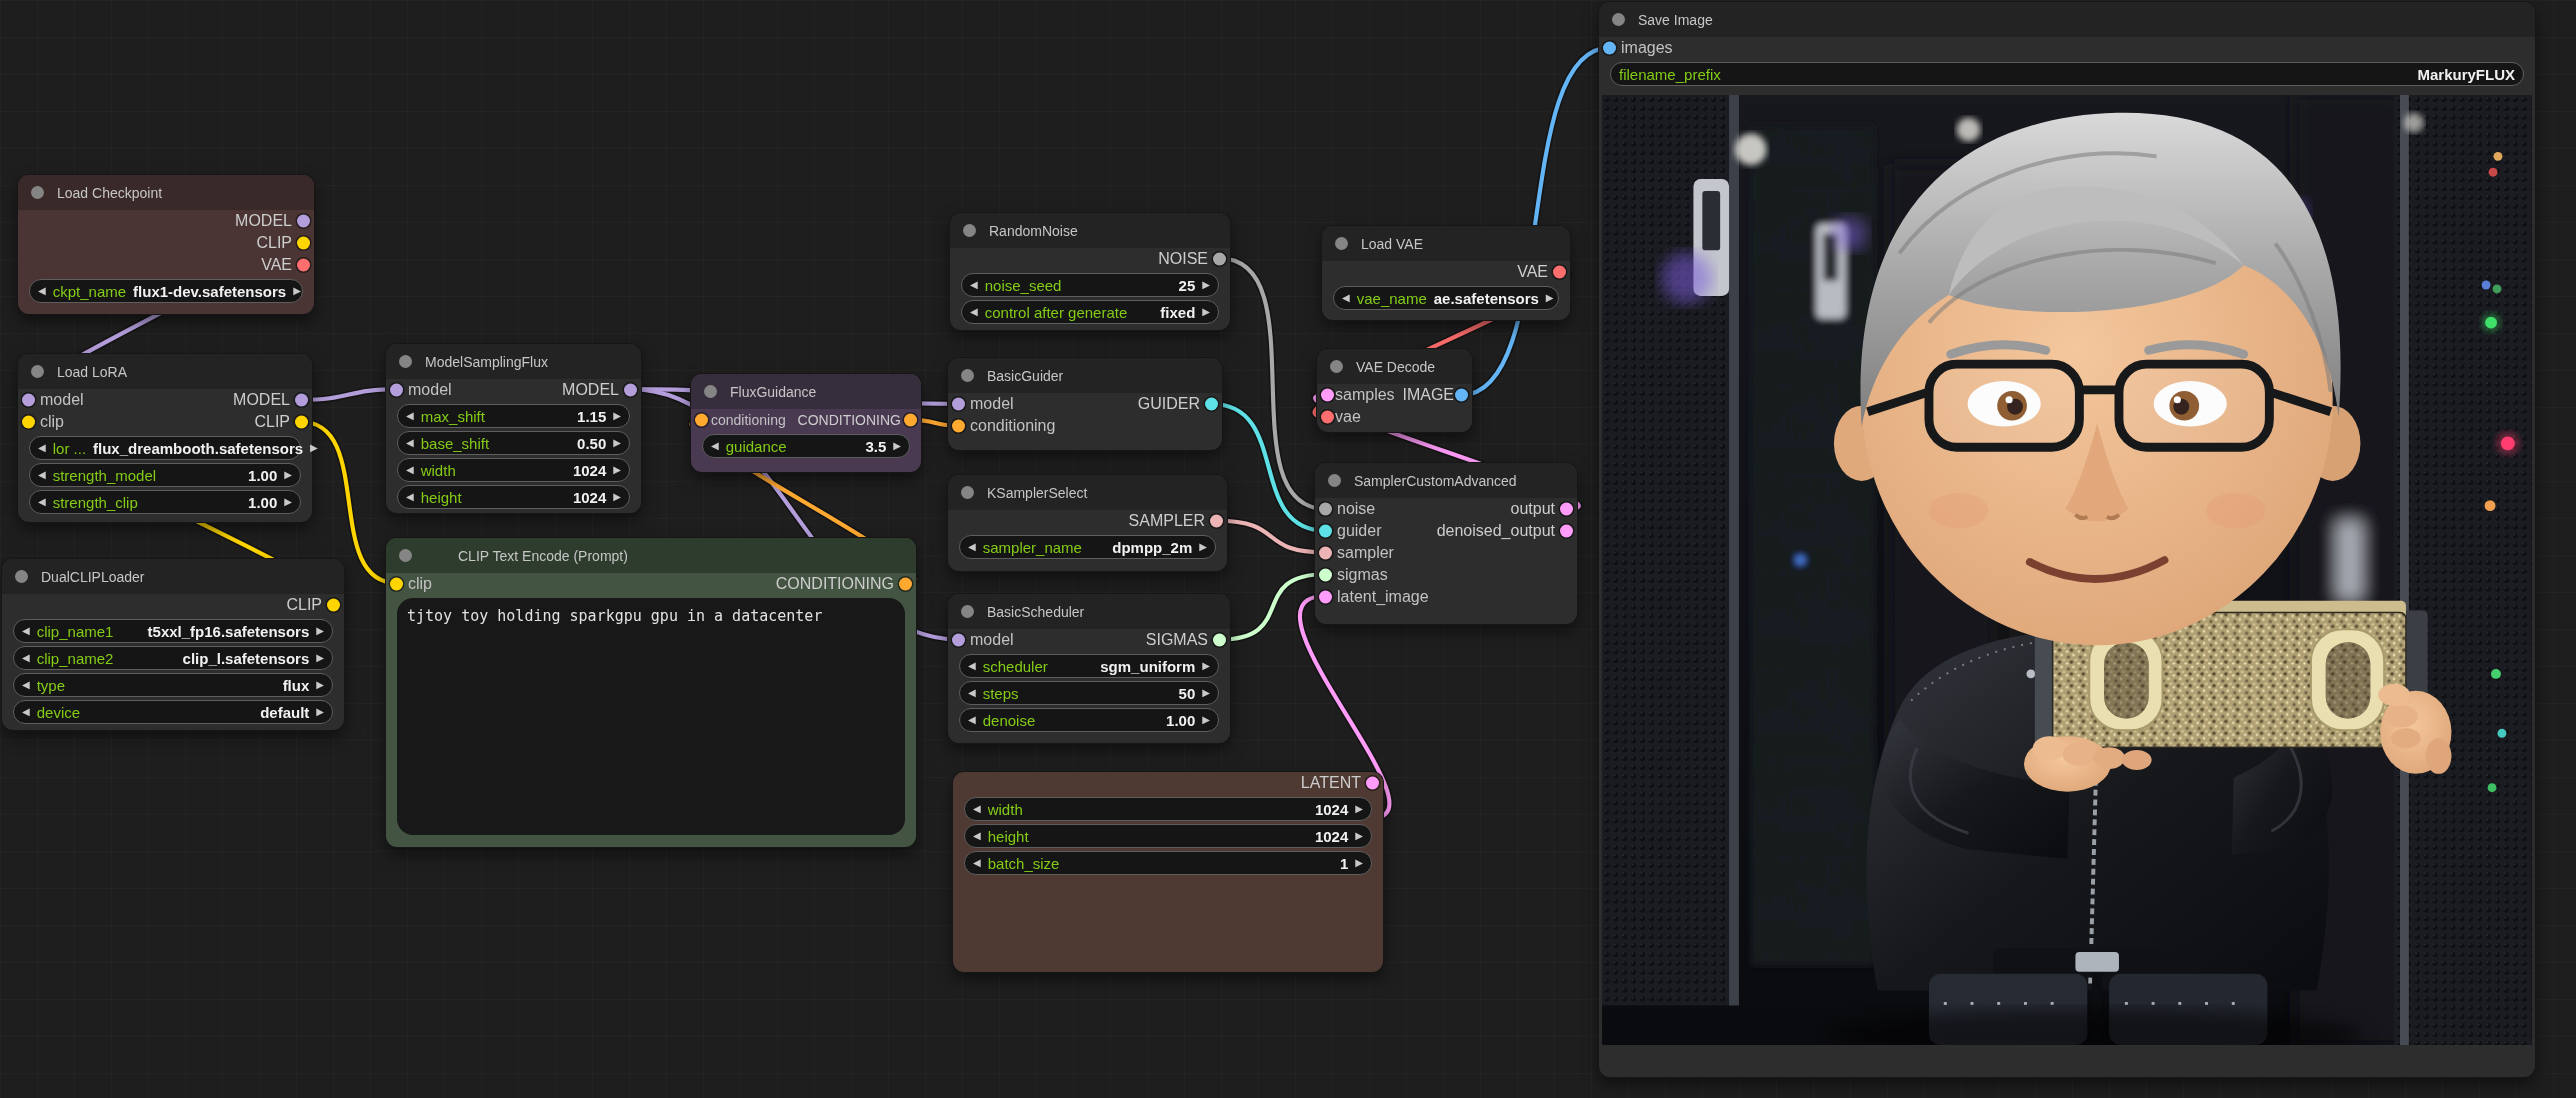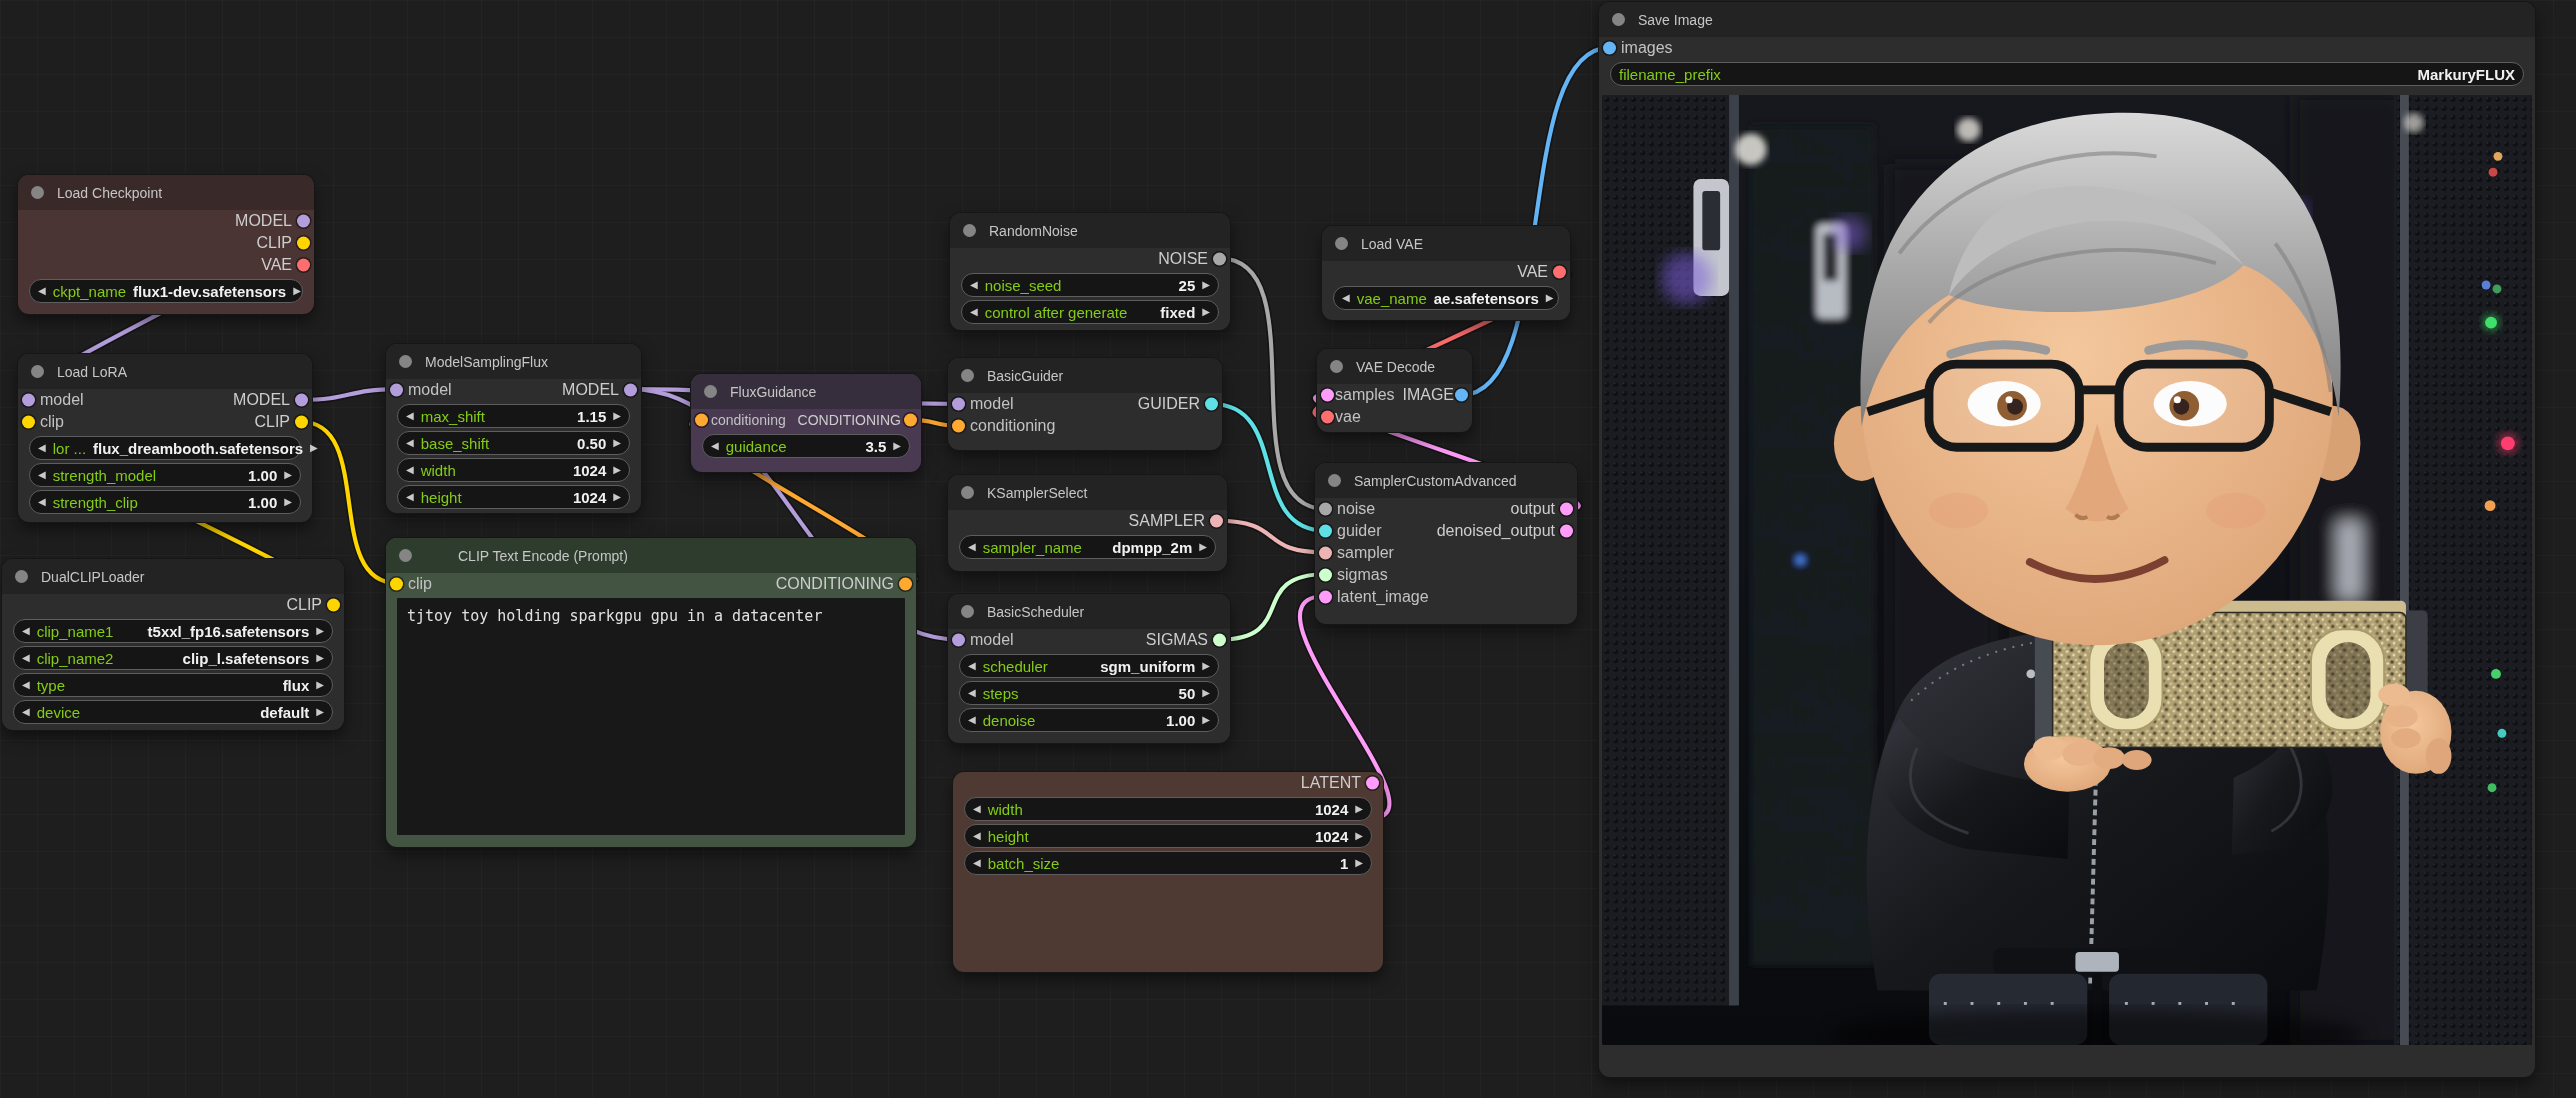--- a/index.html
+++ b/index.html
@@ -43,21 +43,21 @@
   .widget{display:flex;align-items:center;height:22px;margin:3px 11px;gap:7px;
     background:#151515;border:1px solid #5e5e5e;border-radius:12px;padding:0 8px;
     font-size:15px;}
   .wa{color:#c9c9c9;font-size:10px;line-height:1;flex:0 0 auto;}
   .wa.l::before{content:"\25C0";}
   .wa.r::before{content:"\25B6";}
   .wl{color:#84cc16;white-space:nowrap;}
   .wv{color:#f1f1f1;font-weight:700;margin-left:auto;white-space:nowrap;}
   .w-center .wv{flex:1;text-align:center;margin-left:0;}
   .prompt-box{position:absolute;left:11px;right:11px;top:60px;bottom:12px;
-    background:#181818;border-radius:1px;padding:8px 10px;
+    background:#181818;border-radius:16px;padding:8px 10px;
     font-family:"DejaVu Sans Mono",monospace;font-size:15px;color:#e2e2e2;
     line-height:1.35;white-space:pre-wrap;}
   
   .img-area{position:absolute;left:3px;top:93px;width:930px;height:950px;
     overflow:hidden;border-radius:2px;background:#0c0d10;}
   .img-caption{position:absolute;left:0;right:0;top:1047px;text-align:center;
     font-size:17px;color:#9a9a9a;}
 </style>
 </head>
 <body>

